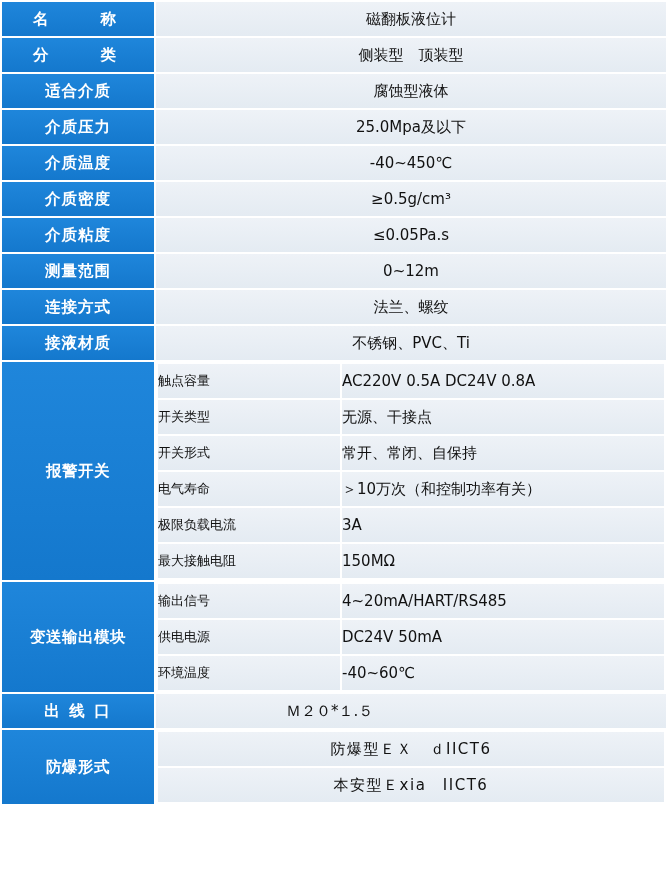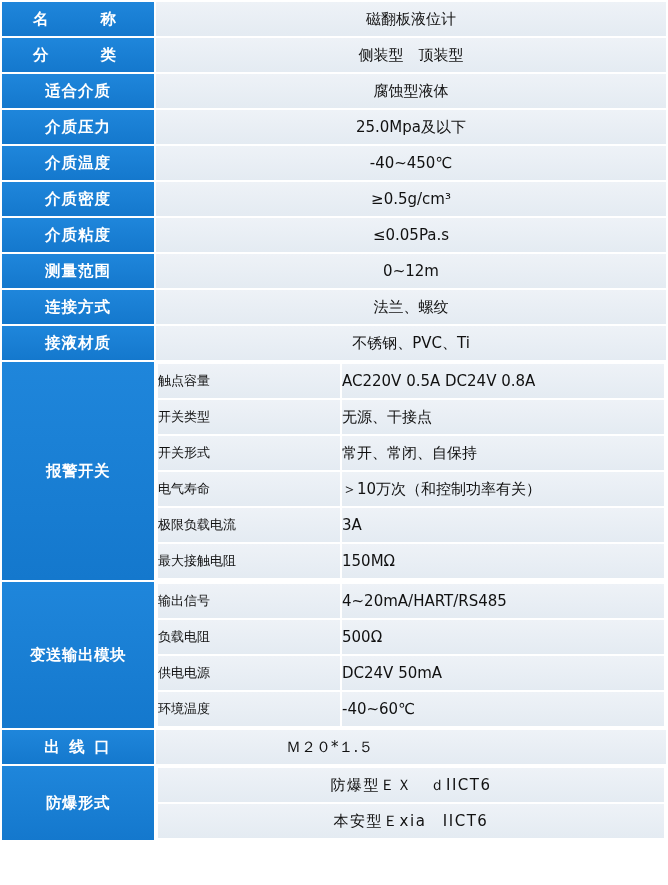--- a/index.html
+++ b/index.html
@@ -181,24 +181,20 @@
           <colgroup>
               <col style="width:182px">
               <col>
             </colgroup>
           <tbody>
             <tr>
               <td class="sub-name">输出信号</td>
               <td class="sub-val">4~20mA/HART/RS485</td>
             </tr>
             <tr>
-              <td class="sub-name">负载电阻</td>
-              <td class="sub-val">500Ω</td>
-            </tr>
-            <tr>
               <td class="sub-name">供电电源</td>
               <td class="sub-val">DC24V 50mA</td>
             </tr>
             <tr>
               <td class="sub-name">环境温度</td>
               <td class="sub-val">-40~60℃</td>
             </tr>
           </tbody>
         </table>
       </td>

